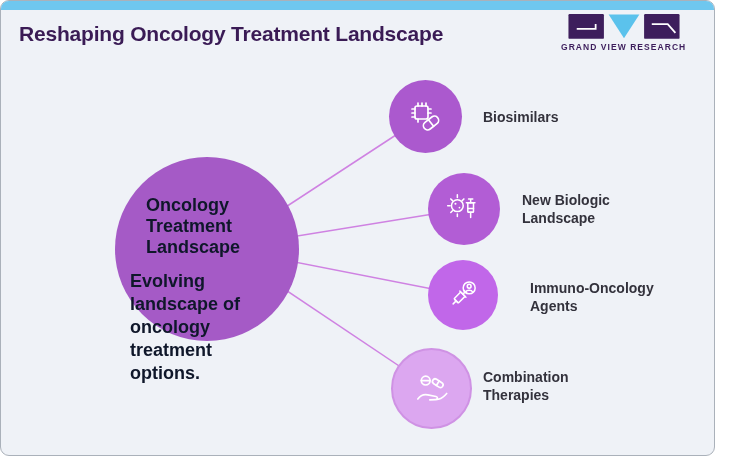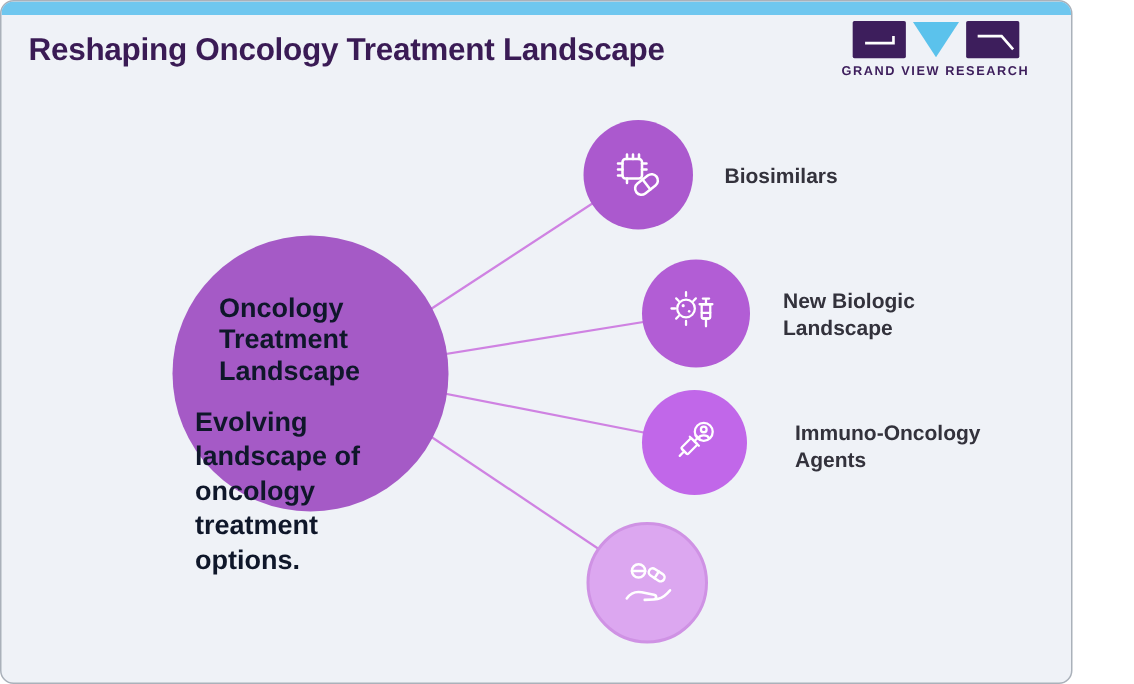--- a/index.html
+++ b/index.html
@@ -126,13 +126,14 @@
         <circle cx="14" cy="12" r="4.2"></circle>
         <path d="M9.8 12H18.2"></path>
         <g transform="rotate(33 25.5 14.5)">
           <rect x="20" y="12" width="11" height="5" rx="2.5"></rect>
           <line x1="25.5" y1="12" x2="25.5" y2="17"></line>
         </g>
         <path d="M6.5 29.5c2.5-3.5 6-4.6 9.5-3.9l7.8 1.5c2 .4 1.8 2.9-.3 3l-5.6.3 m5.8-.2c3.2-.2 6.3-1.7 8.5-4l1.8-1.9"></path>
       </g>
     </svg>
   </div>
+  <div class="node-label l4">Combination Therapies</div>
 </div>
 
 </body></html>

